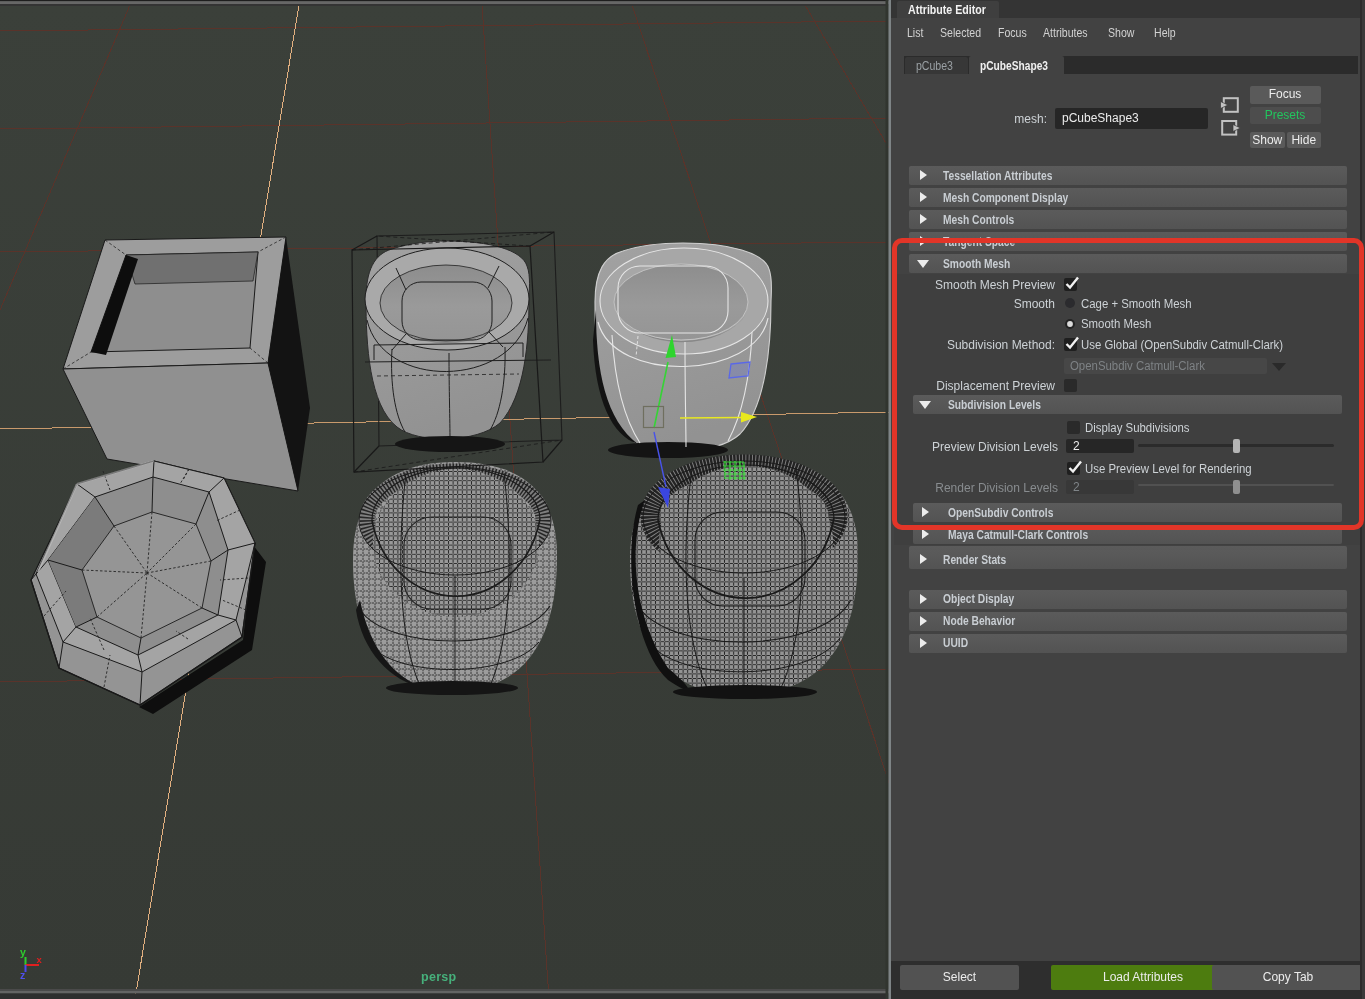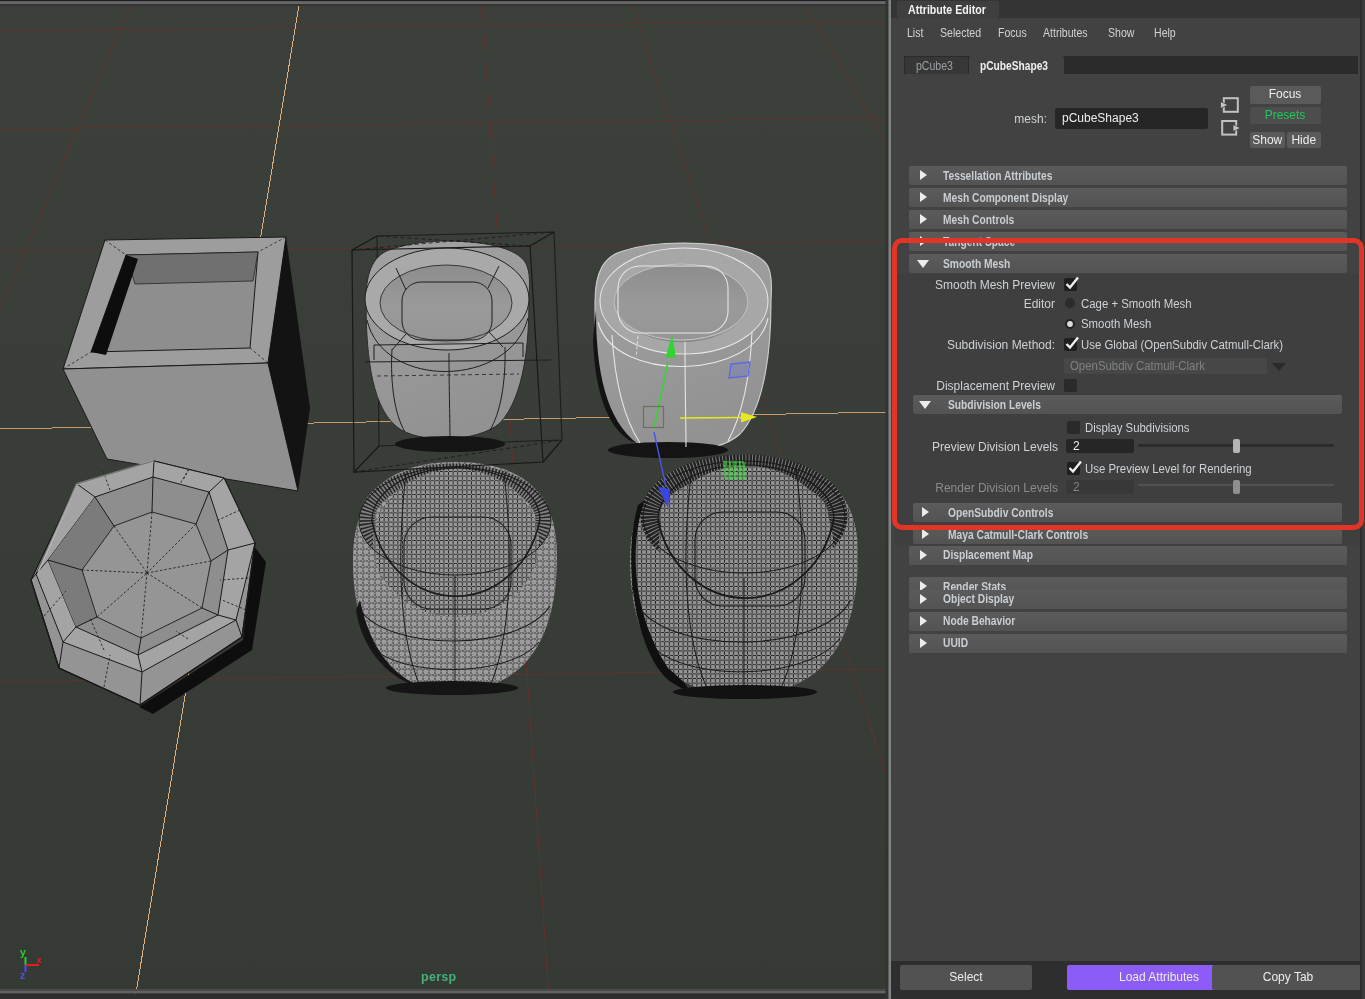--- a/index.html
+++ b/index.html
@@ -292,21 +292,21 @@
         <div class="t">Smooth Mesh</div>
       </div>
 
     <div class="abs" style="left:3px;top:273.5px;width:466px;height:271px;background:#3f3f3f"></div>
     <div class="lbl" style="right:310px;top:278px;left:0">Smooth Mesh Preview</div>
     <div class="cb" style="left:173px;top:278px">
         <svg width="17" height="17">
           <path d="M2.5 8 L6 11.5 L14 1.5" stroke="#f0f0f0" stroke-width="2.4" fill="none"></path>
         </svg>
       </div>
-    <div class="lbl" style="right:310px;top:296.5px;left:0">Editor</div>
+    <div class="lbl" style="right:310px;top:296.5px;left:0">Smooth</div>
     <svg class="abs" style="left:172px;top:296px" width="14" height="14">
         <circle cx="7" cy="7" r="5" fill="#2b2b2e"></circle>
       </svg>
     <div class="lbl" style="left:190px;top:296.5px;text-align:left;transform:scaleX(.95);transform-origin:0 50%">Cage + Smooth Mesh</div>
     <svg class="abs" style="left:172px;top:316.5px" width="14" height="14">
         <circle cx="7" cy="7" r="5" fill="#242424"></circle>
         <circle cx="7" cy="7" r="2.9" fill="#dcdcdc"></circle>
       </svg>
     <div class="lbl" style="left:190px;top:317px;text-align:left;transform:scaleX(.95);transform-origin:0 50%">Smooth Mesh</div>
     <div class="lbl" style="right:310px;top:337.5px;left:0">Subdivision Method:</div>
@@ -348,40 +348,40 @@
       </div>
     <div class="hdr2" style="top:503px">
         <div class="tri-r"></div>
         <div class="t">OpenSubdiv Controls</div>
       </div>
 
     <div class="hdr" style="top:545.5px">
         <div class="tri-r"></div>
         <div class="t">Displacement Map</div>
       </div>
-    <div class="hdr" style="top:577px">
+    <div class="hdr" style="top:550px">
         <div class="tri-r"></div>
         <div class="t">Render Stats</div>
       </div>
     <div class="hdr" style="top:611.5px">
         <div class="tri-r"></div>
         <div class="t">Node Behavior</div>
       </div>
     <div class="hdr" style="top:589.5px">
         <div class="tri-r"></div>
         <div class="t">Object Display</div>
       </div>
     <div class="hdr" style="top:633.5px">
         <div class="tri-r"></div>
         <div class="t">UUID</div>
       </div>
 
     <div class="abs" style="left:0;top:961px;width:474px;height:38px;background:#2e2e2e"></div>
-    <div class="btn" style="left:9px;top:964.5px;width:132px;height:25.5px;line-height:25.5px;background:#525252">Select</div>
-    <div class="btn" style="left:176px;top:964.5px;width:184px;height:25.5px;line-height:25.5px;background:#8b5cf6">Load Attributes</div>
+    <div class="btn" style="left:9px;top:964.5px;width:119px;height:25.5px;line-height:25.5px;background:#525252">Select</div>
+    <div class="btn" style="left:160px;top:964.5px;width:184px;height:25.5px;line-height:25.5px;background:#4d7c0f">Load Attributes</div>
     <div class="btn" style="left:321px;top:964.5px;width:152px;height:25.5px;line-height:25.5px;background:#525252">Copy Tab</div>
 
     <div class="abs" style="left:469px;top:0;width:2px;height:999px;background:#2d2d2d"></div>
     <div class="abs" style="left:471px;top:0;width:3px;height:999px;background:#3b3b3b"></div>
   </div>
 
   <div id="redbox"></div>
 </div>
 
 </body></html>

